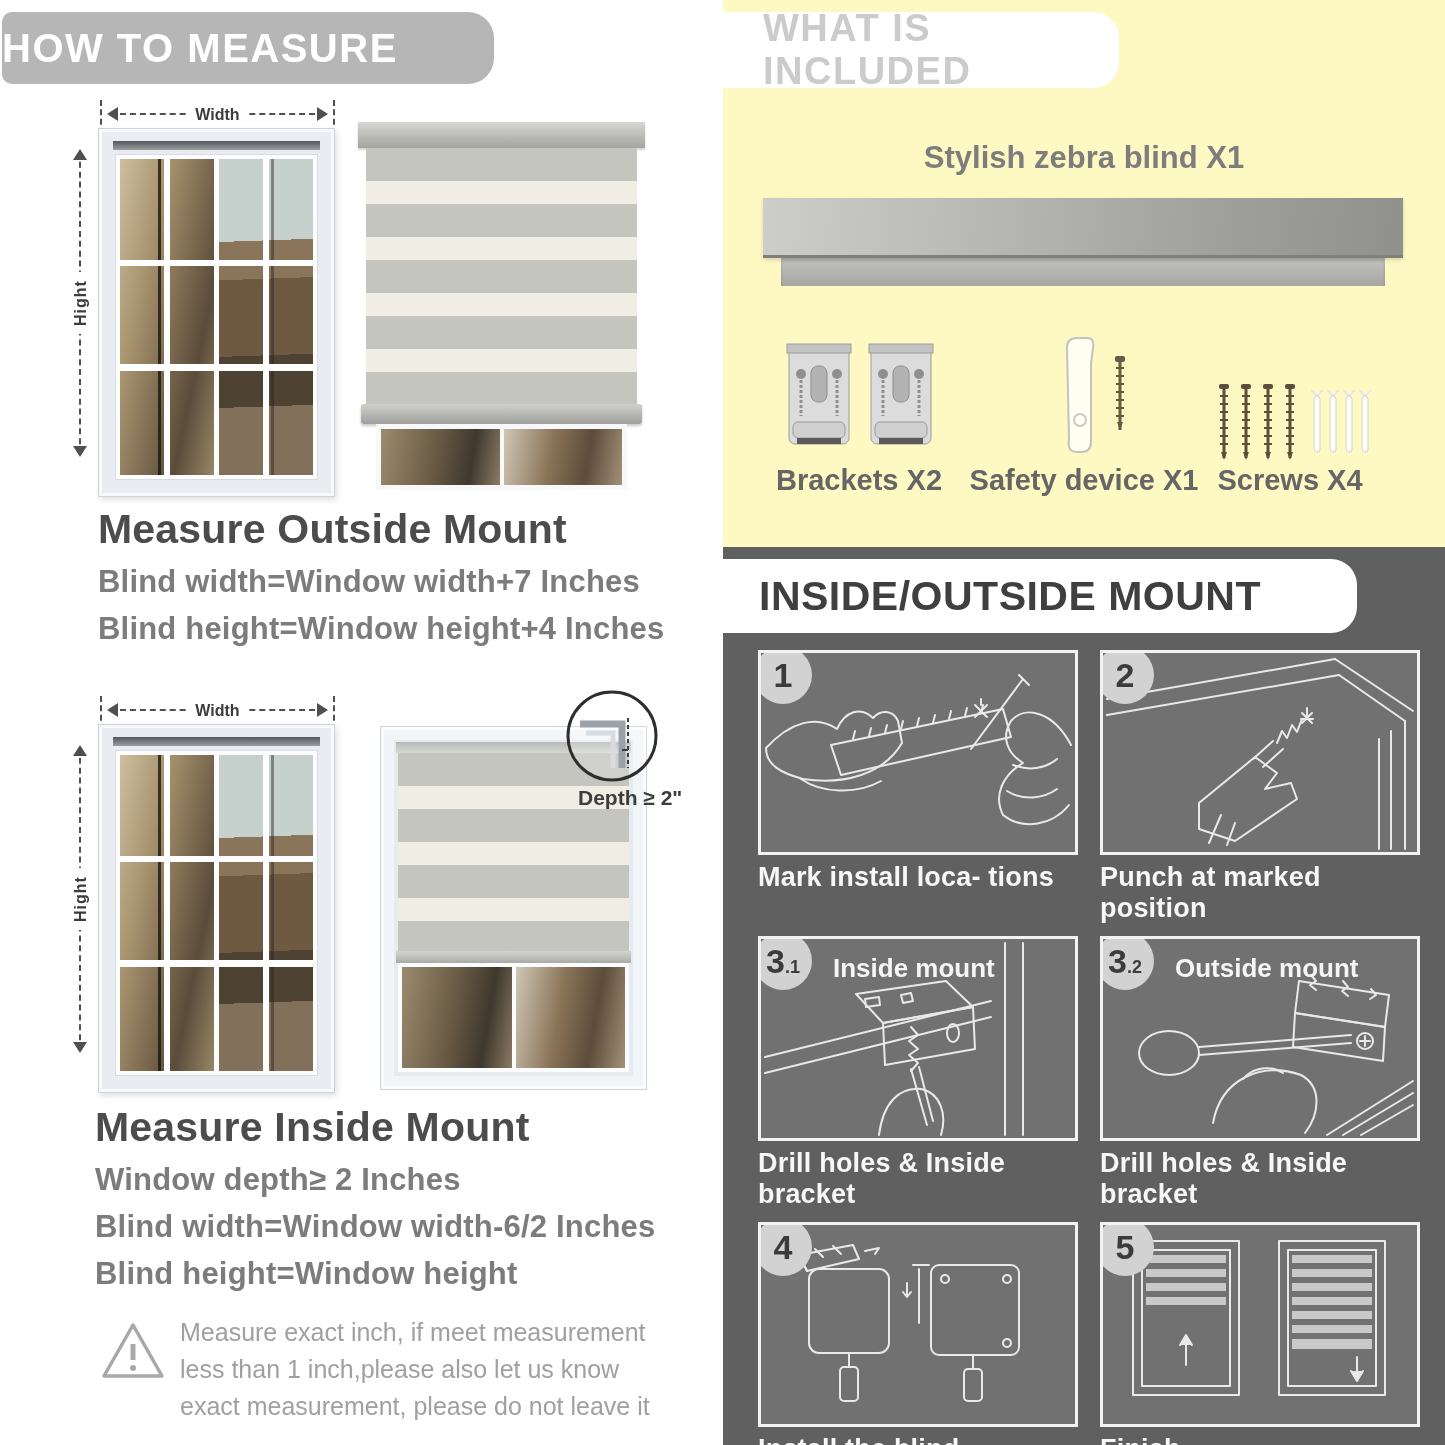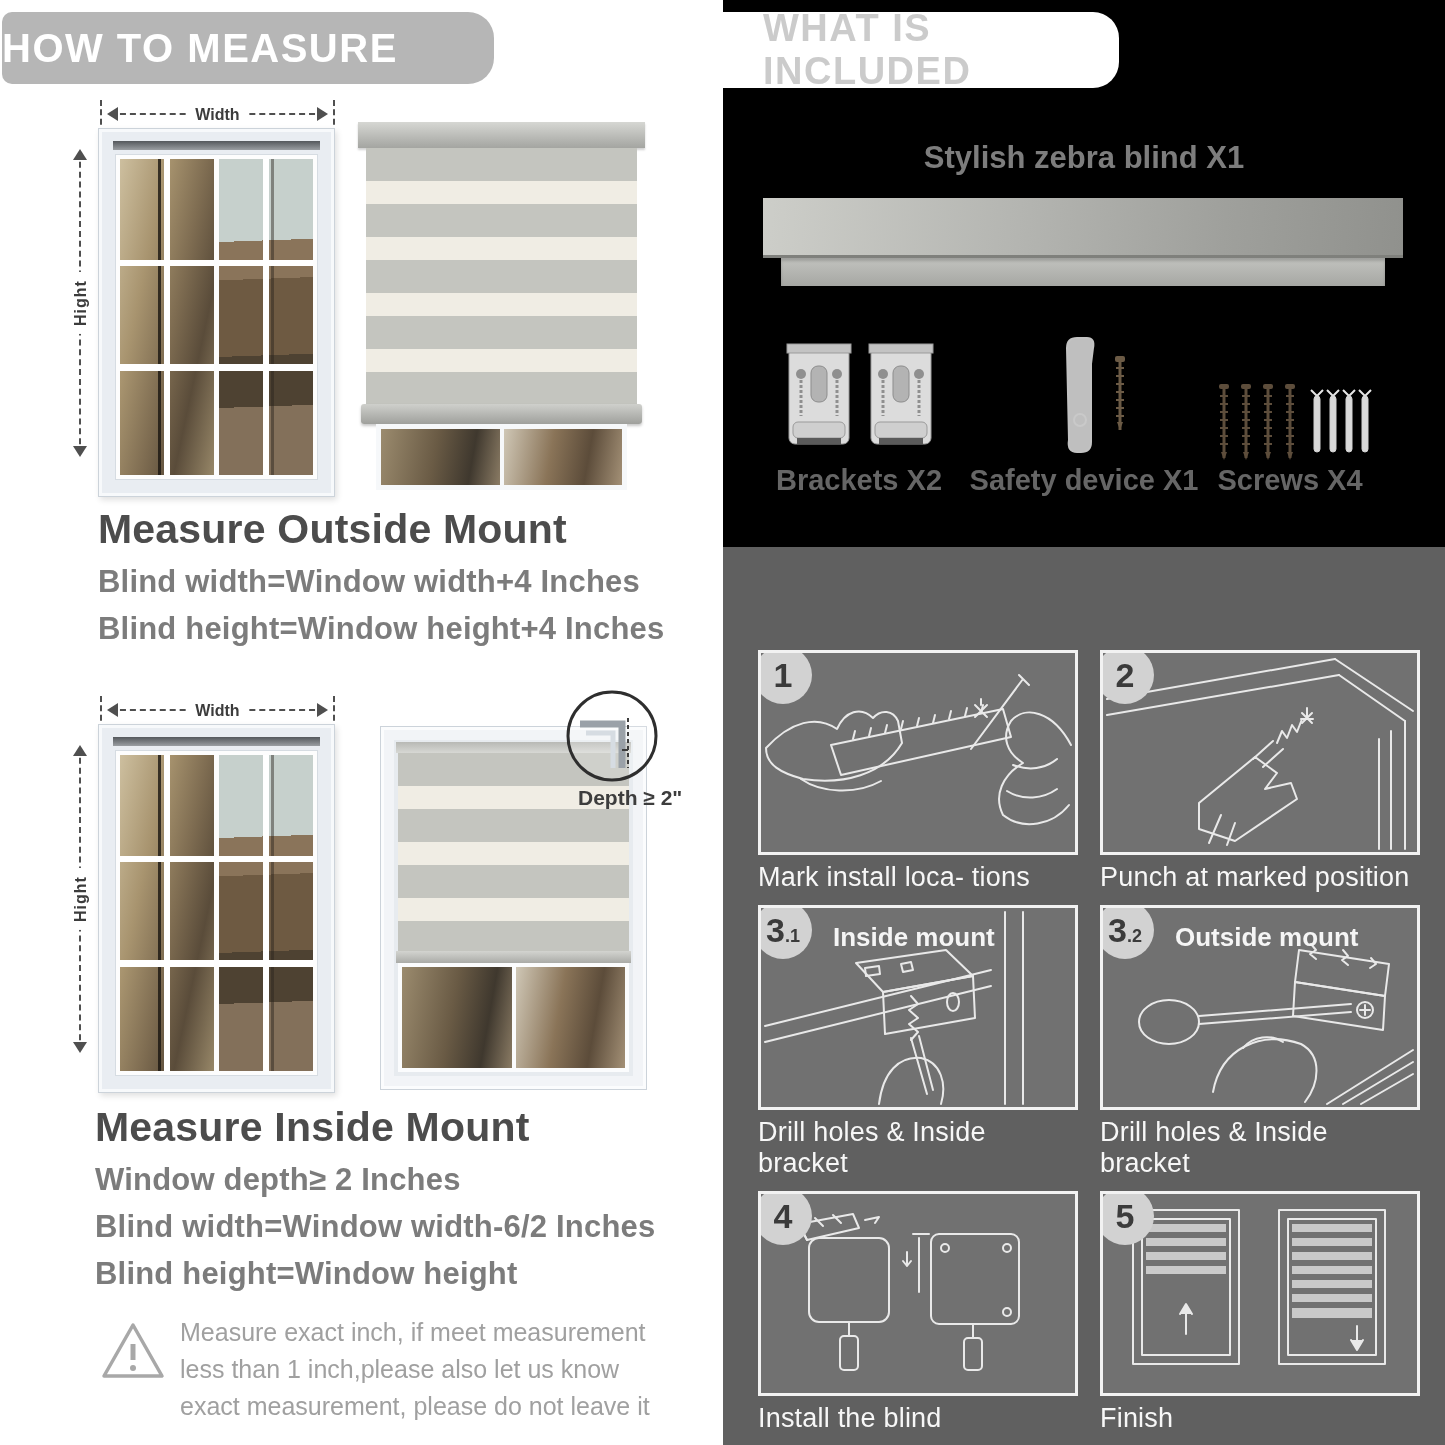--- a/index.html
+++ b/index.html
@@ -92,21 +92,21 @@
   .tb{position:absolute;left:98px;}
   .tb h2{margin:0;font-size:41px;font-weight:bold;color:#4c4c4c;letter-spacing:.2px;}
   .tb p{margin:11px 0 0;font-size:31px;font-weight:bold;color:#7c7c7c;letter-spacing:.2px;}
 
   
   #note-icon{position:absolute;left:100px;top:1320px;}
   #note-text{position:absolute;left:180px;top:1314px;width:478px;font-size:25px;
              color:#a0a0a0;line-height:37px;font-weight:400;}
 
   
-  #right-top{position:absolute;left:723px;top:0;width:722px;height:547px;background:#000000;}
+  #right-top{position:absolute;left:723px;top:0;width:722px;height:547px;background:#fef9c3;}
   .pill-included{left:0;top:12px;width:356px;height:76px;background:#fff;color:#cbcbcb;
                  font-size:38px;padding-left:40px;border-radius:0 26px 26px 0;}
   #blind-name{position:absolute;left:0;top:140px;width:100%;text-align:center;
               font-size:31px;font-weight:bold;color:#7d7d7d;}
   #bar-main{position:absolute;left:40px;top:198px;width:640px;height:57px;
             background:linear-gradient(95deg,#cdcec9,#b4b5b1 40%,#9fa09c 72%,#90918d);
             border-bottom:3px solid #7f807c;box-shadow:0 2px 4px rgba(0,0,0,.15);}
   #bar-sub{position:absolute;left:58px;top:258px;width:604px;height:28px;
            background:linear-gradient(#c2c3bf,#a6a7a3);box-shadow:inset 0 3px 3px rgba(0,0,0,.18);}
   .hw{position:absolute;}
@@ -120,21 +120,21 @@
               grid-template-columns:320px 320px;column-gap:22px;row-gap:12px;}
   .step{width:320px;}
   .panel{position:relative;width:314px;height:199px;background:#717171;
          border:3px solid #f2f2f2;overflow:hidden;}
   .badge{position:absolute;top:-7px;left:-7px;width:58px;height:58px;border-radius:50%;
          background:#d2d2d2;display:flex;align-items:center;justify-content:center;
          color:#3b3b3b;font-weight:bold;}
   .badge .num{font-size:34px;line-height:1;}
   .badge .sub{font-size:18px;align-self:flex-end;margin-bottom:12px;}
   .panel-title{position:absolute;left:72px;top:14px;font-size:26px;font-weight:bold;color:#f5f5f5;}
-  .caption{margin-top:7px;font-size:27px;font-weight:normal;color:#f7f7f7;letter-spacing:.2px;}
+  .caption{margin-top:7px;font-size:27px;font-weight:bold;color:#f7f7f7;letter-spacing:.2px;}
   .art{position:absolute;left:0;top:0;}
   .art *{vector-effect:non-scaling-stroke;}
   .line-art{stroke:#e9e9e9;stroke-width:2;fill:none;stroke-linecap:round;stroke-linejoin:round;}
 </style>
 </head>
 <body>
 
 <div id="page">
 
   <div id="left-col">
@@ -167,21 +167,21 @@
       <div class="fabric stripes"></div>
       <div class="rail-bottom"></div>
       <div class="under-win">
         <div class="glass glass-1"></div>
         <div class="glass glass-2"></div>
       </div>
     </div>
 
     <div class="tb" style="top:506px;">
       <h2>Measure Outside Mount</h2>
-      <p>Blind width=Window width+4 Inches</p>
+      <p>Blind width=Window width+7 Inches</p>
       <p>Blind height=Window height+4 Inches</p>
     </div>
 
     <div class="h-arrow" style="left:100px;top:700px;width:235px;">
       <span class="hline"></span>
       <span class="tickL"></span>
       <span class="tickR"></span>
       <span class="hlabel">Width</span>
     </div>
     <div class="v-arrow" style="left:70px;top:738px;height:322px;">
@@ -320,20 +320,23 @@
           <rect x="5" y="8" width="6" height="56" rx="3" fill="rgba(255,255,255,.85)" stroke="#d2d2d2"></rect>
         </g>
     </svg>
 
     <span class="hw-label" style="left:136px;">Brackets X2</span>
     <span class="hw-label" style="left:361px;">Safety device X1</span>
     <span class="hw-label" style="left:567px;">Screws X4</span>
   </div>
 
   <div id="right-bottom">
+    <div class="pill pill-mount">
+      <span>INSIDE/OUTSIDE MOUNT</span>
+    </div>
 
     <div id="steps-grid">
 
       <div class="step">
         <div class="panel">
           <svg class="art" width="314" height="199" viewBox="0 0 314 199">
             <g class="line-art">
               <path d="M5,95 C30,68 56,62 76,76 C84,58 100,53 112,65 C120,56 132,57 137,68 L141,90 C122,122 82,132 42,126 C20,120 5,112 5,95 Z"></path>
               <path d="M40,126 C60,140 95,142 120,128"></path>
               <polygon points="70,92 242,56 250,84 80,122"></polygon>

